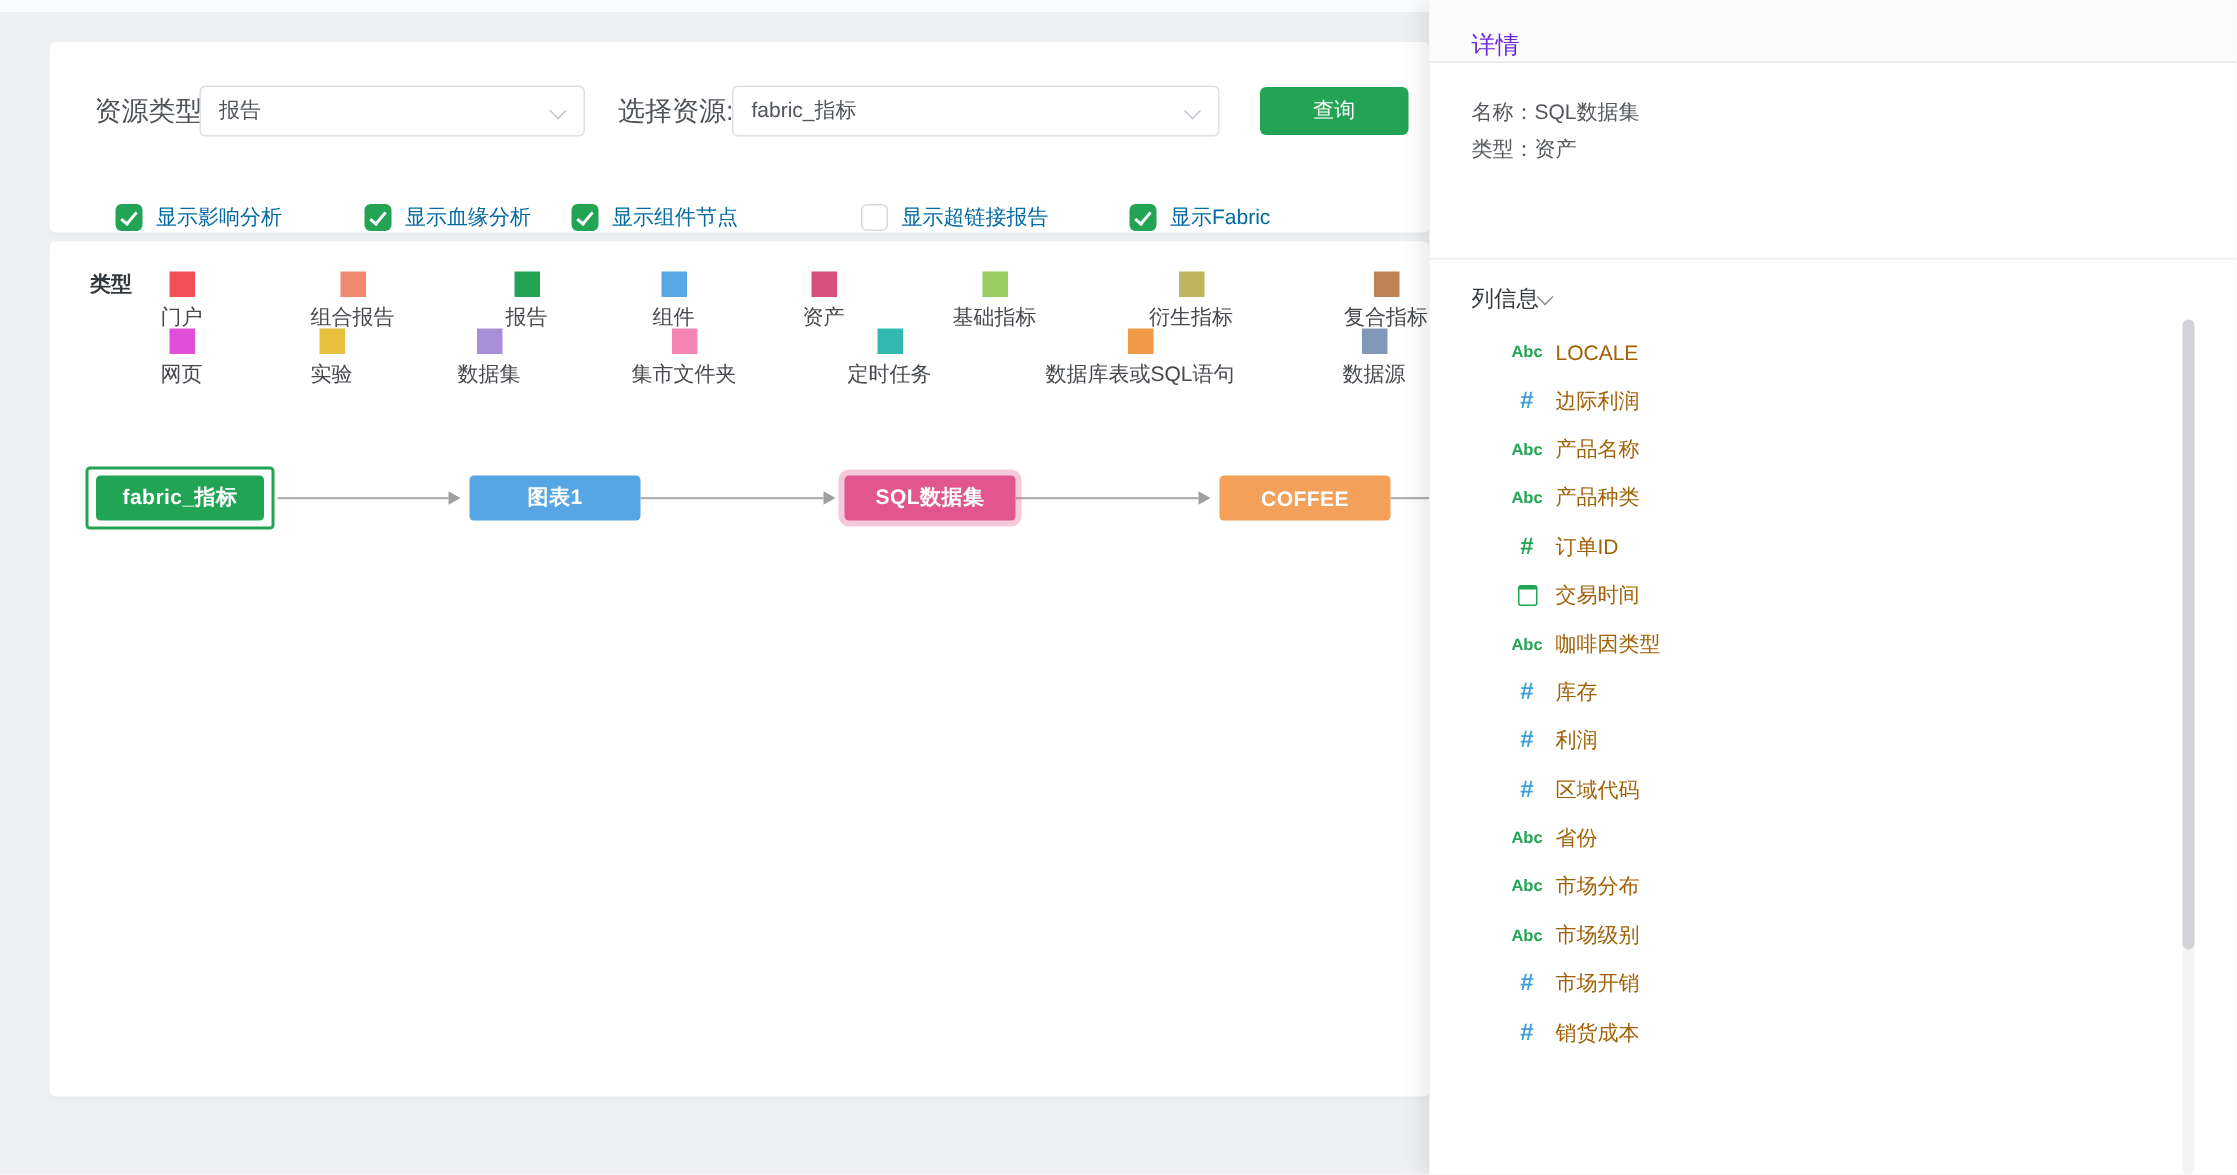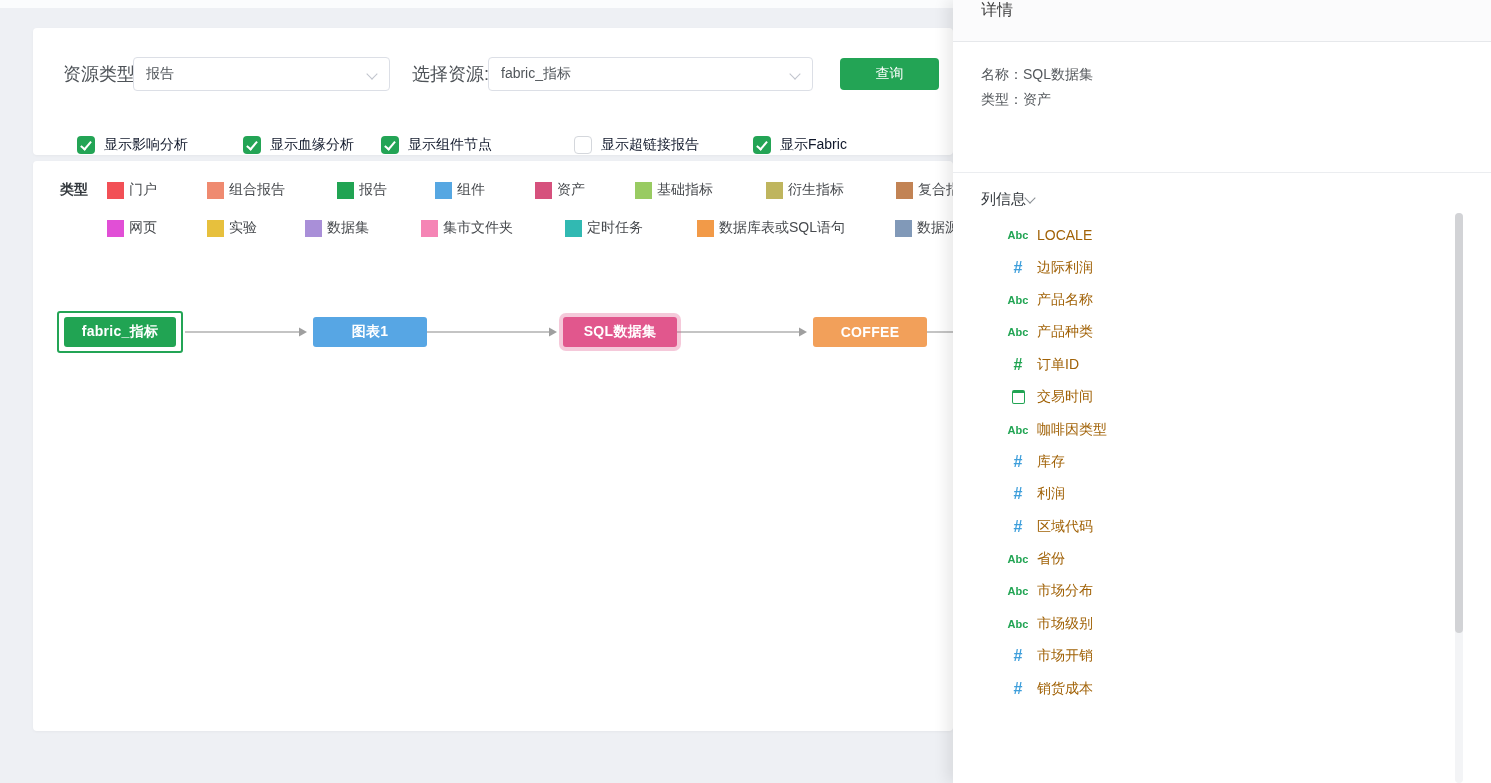--- a/index.html
+++ b/index.html
@@ -33,28 +33,28 @@
   .cbrow > label:nth-of-type(1){ left:44px; }
   .cbrow > label:nth-of-type(2){ left:210px; }
   .cbrow > label:nth-of-type(3){ left:348px; }
   .cbrow > label:nth-of-type(4){ left:541px; }
   .cbrow > label:nth-of-type(5){ left:720px; }
   .cb .box { width:18px; height:18px; border-radius:4px; position:relative; flex:0 0 auto; }
   .cb.checked .box { background:#23a455; }
   .cb.checked .box::after { content:""; position:absolute; left:6px; top:2.5px; width:4px; height:9px;
     border:solid #fff; border-width:0 2px 2px 0; transform:rotate(40deg); }
   .cb.unchecked .box { background:#fff; border:1px solid #d4d7dc; }
-  .cbl { font-size:14px; color:#0f172a; }
+  .cbl { font-size:14px; color:#0369a1; }
 
   
   .legend-title { position:absolute; left:27px; top:20px; font-size:14px; font-weight:700; color:#33383d; }
   .lrow { position:absolute; left:0; width:920px; height:18px; }
   .lrow1 { top:20px; }
   .lrow2 { top:58px; }
-  .litem { position:absolute; top:0; display:flex; align-items:center; gap:5px; white-space:nowrap; }
+  .litem { position:absolute; top:0; display:flex; align-items:center; gap:5px; white-space:nowrap;flex-direction:column; }
   .lrow1 > div:nth-of-type(1){left:74px}  .lrow1 > div:nth-of-type(2){left:174px}
   .lrow1 > div:nth-of-type(3){left:304px} .lrow1 > div:nth-of-type(4){left:402px}
   .lrow1 > div:nth-of-type(5){left:502px} .lrow1 > div:nth-of-type(6){left:602px}
   .lrow1 > div:nth-of-type(7){left:733px} .lrow1 > div:nth-of-type(8){left:863px}
   .lrow2 > div:nth-of-type(1){left:74px}  .lrow2 > div:nth-of-type(2){left:174px}
   .lrow2 > div:nth-of-type(3){left:272px} .lrow2 > div:nth-of-type(4){left:388px}
   .lrow2 > div:nth-of-type(5){left:532px} .lrow2 > div:nth-of-type(6){left:664px}
   .lrow2 > div:nth-of-type(7){left:862px}
   .lsq { width:17px; height:17px; flex:0 0 auto; }
   .llabel { font-size:14px; color:#46494d; }
@@ -68,22 +68,22 @@
     cursor:pointer; letter-spacing:0.3px; }
   .gnode.n1 { left:31px;  width:112px; }
   .gnode.n2 { left:280px; width:114px; }
   .gnode.n3 { left:530px; width:114px; box-shadow:0 0 0 4px rgba(225,87,141,0.32); }
   .gnode.n4 { left:780px; width:114px; }
 
   
   .panel { position:absolute; left:953px; top:0; width:538px; height:783px; background:#fff;
     box-shadow:-6px 0 14px rgba(0,0,0,0.09); }
   .phead { position:absolute; left:0; top:0; width:100%; height:42px; background:#fbfbfc;
-    border-bottom:1px solid #e6e8eb; display:flex; align-items:flex-start; padding-left:28px;
-    font-size:16px; color:#404040; }
+    border-bottom:1px solid #e6e8eb; display:flex; align-items:flex-end; padding-left:28px;
+    font-size:16px; color:#6d28d9; }
   .prow { position:absolute; left:28px; height:20px; font-size:14px; color:#54585c; white-space:nowrap; }
   .prow1 { top:66px; } .prow2 { top:91px; } .prow3 { top:135px; }
   .pdivider { position:absolute; left:0; top:172px; width:100%; height:1px; background:#ebedf0; }
   .colhead { position:absolute; left:28px; top:190px; display:flex; align-items:center; 
     font-size:15px; color:#33383d; cursor:pointer; }
   .chev2 { width:8px; height:8px; border-right:1.5px solid #8a8f94; border-bottom:1.5px solid #8a8f94;
     transform:rotate(45deg); margin-top:-4px; }
   .collist { position:absolute; left:50px; top:219px; width:440px; }
   .colrow { height:32.4px; display:flex; align-items:center; }
   .cicon { display:inline-flex; justify-content:center; align-items:center; width:30px; font-weight:700; }

